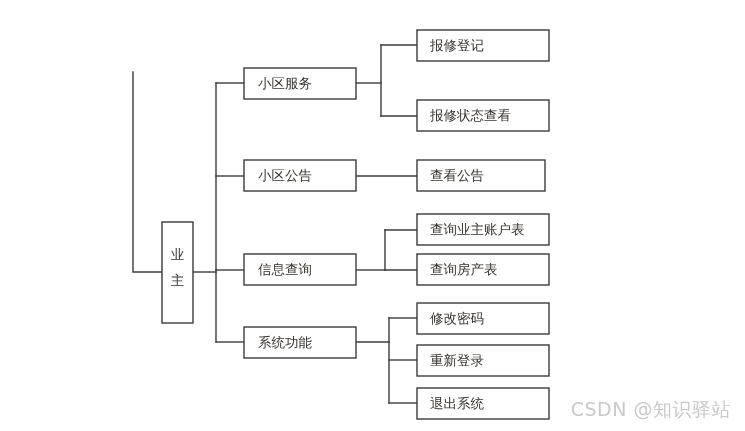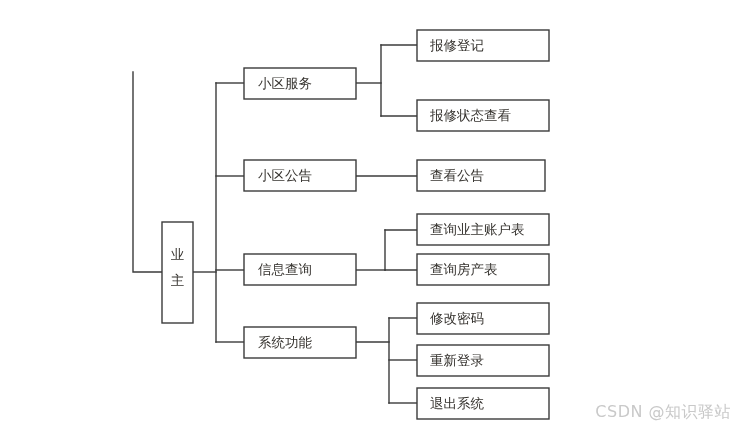--- a/index.html
+++ b/index.html
@@ -48,21 +48,21 @@
     font-size: 13.5px;
     fill: #35322e;
     text-anchor: middle;
     dominant-baseline: middle;
   }
   .watermark {
     position: absolute;
     right: 14px;
     bottom: 8px;
     font-family: "DejaVu Sans", "Liberation Sans", sans-serif;
-    font-size: 16px;
+    font-size: 19px;
     color: #c9c9c9;
     letter-spacing: 0.5px;
     white-space: nowrap;
     user-select: none;
   }
 </style>
 </head>
 <body>
 
 <div id="diagram-root">

